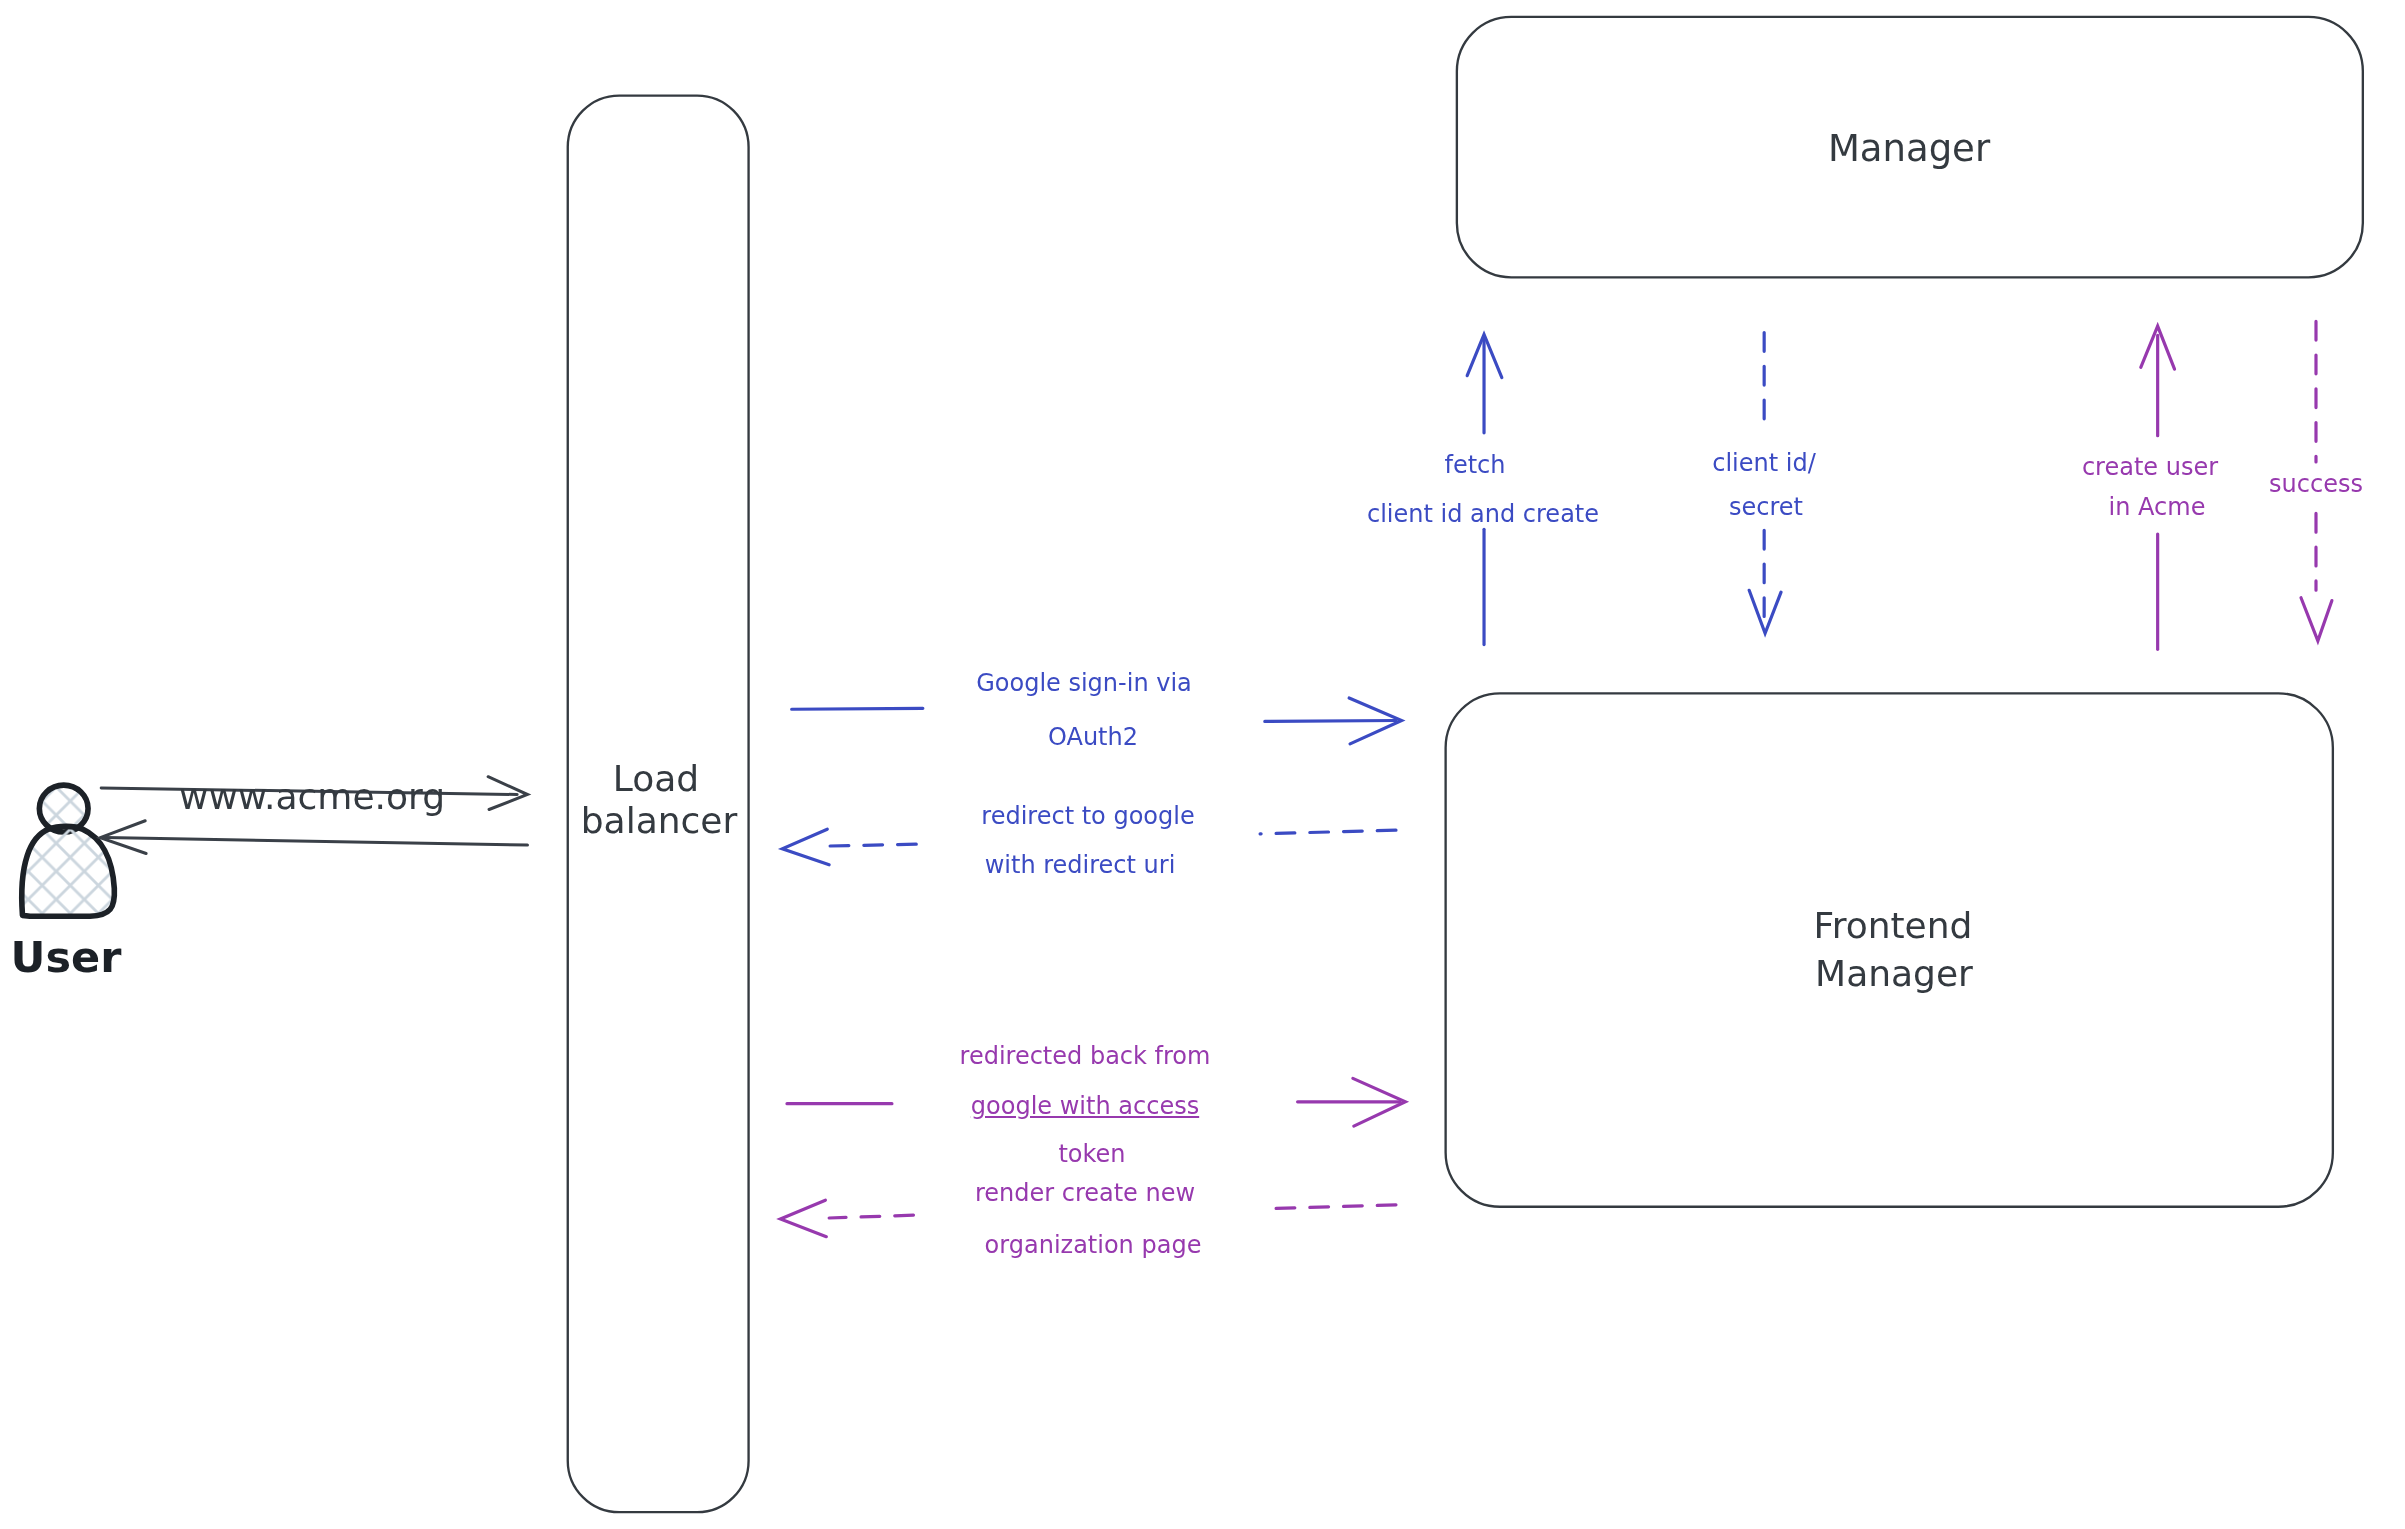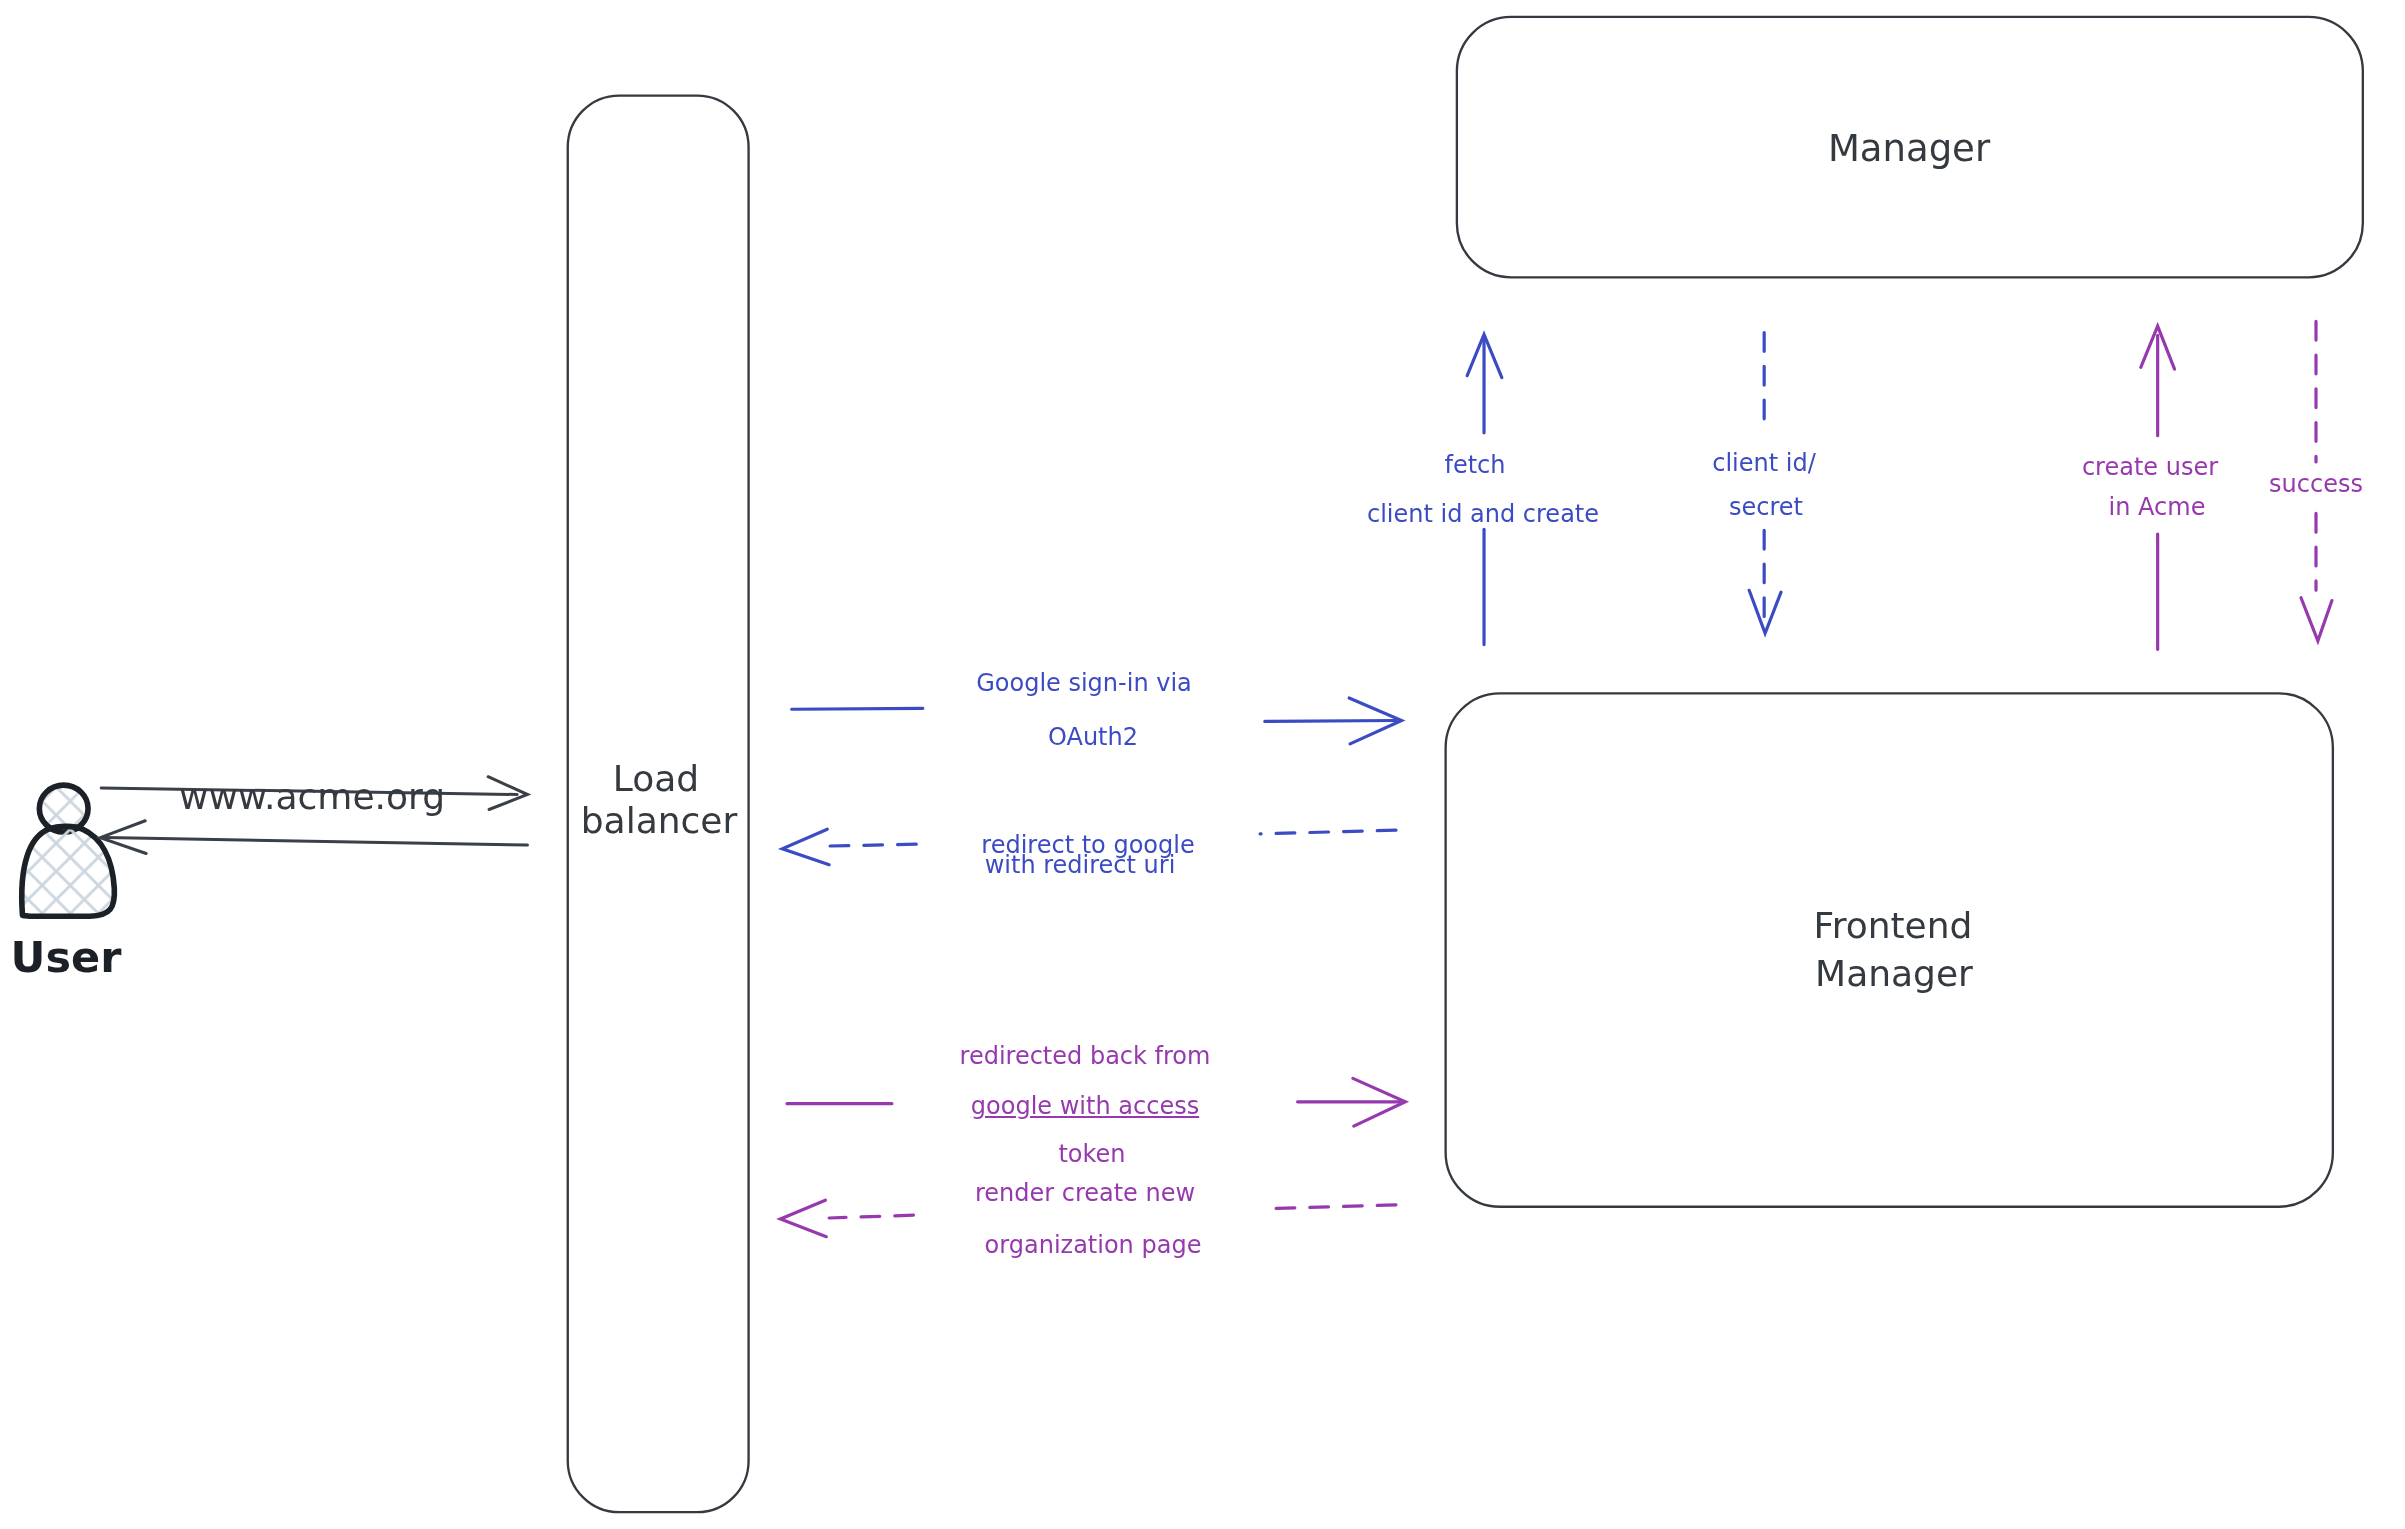--- a/index.html
+++ b/index.html
@@ -123,21 +123,21 @@
   <div class="lbl dark f40" style="left:1909px;top:148px;">Manager</div>
 
   <div class="lbl dark f38" style="left:1893px;top:926px;text-align:center;">Frontend</div>
   <div class="lbl dark f38" style="left:1894px;top:974px;">Manager</div>
 
   <div class="lbl dark f38" style="left:312px;top:797px;">www.acme.org</div>
 
   <div class="lbl blue f36" style="left:1084px;top:683px;">Google sign-in via</div>
   <div class="lbl blue f36" style="left:1093px;top:737px;">OAuth2</div>
 
-  <div class="lbl blue f36" style="left:1088px;top:816px;margin-top:29px;">redirect to google</div>
+  <div class="lbl blue f36" style="left:1088px;top:816px;">redirect to google</div>
   <div class="lbl blue f36" style="left:1080px;top:865px;">with redirect uri</div>
 
   <div class="lbl purple f36" style="left:1085px;top:1056px;">redirected back from</div>
   <div class="lbl purple f36" style="left:1085px;top:1106px;text-decoration:underline;">google with access</div>
   <div class="lbl purple f36" style="left:1092px;top:1154px;">token</div>
 
   <div class="lbl purple f36" style="left:1085px;top:1193px;">render create new</div>
   <div class="lbl purple f36" style="left:1093px;top:1245px;">organization page</div>
 
   <div class="lbl blue f36" style="left:1475px;top:465px;">fetch</div>

